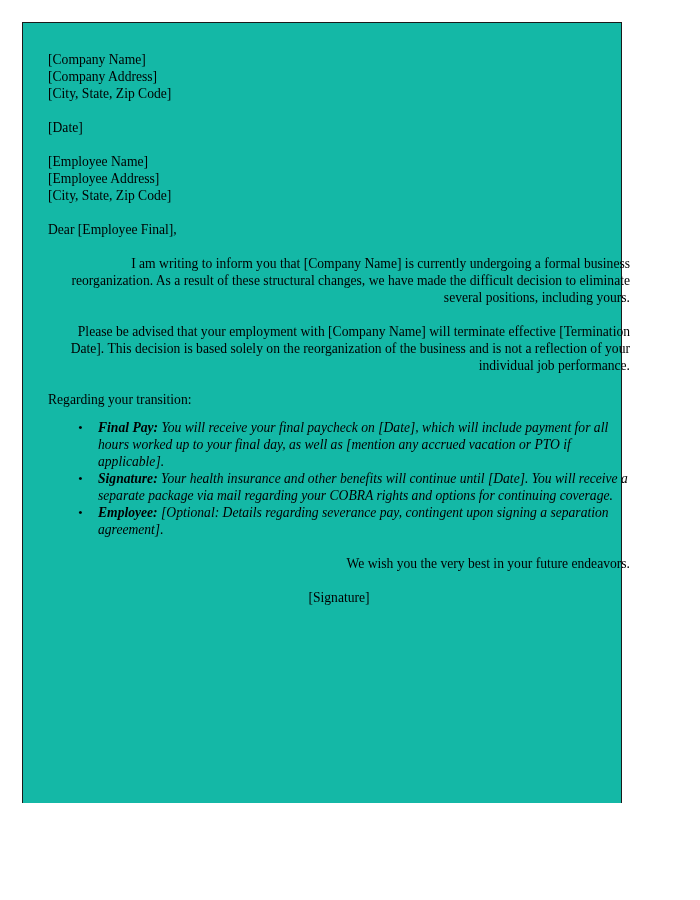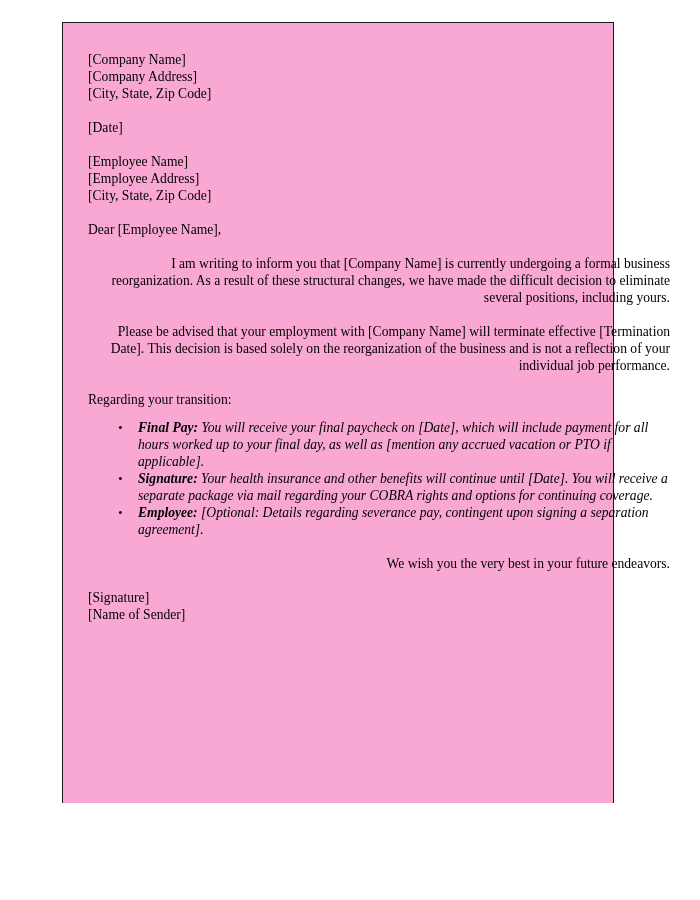--- a/index.html
+++ b/index.html
@@ -14,29 +14,28 @@
     overflow: hidden;
     font-family: "Liberation Serif", "DejaVu Serif", serif;
     color: #000000;
   }
 
   
   #page-frame {
     position: absolute;
     left: 22px;
     top: 22px;
-    width: 552px;
+    width: 600px;
     height: 781px;
     border-top: 1.5px solid #1a1a1a;
     border-left: 1.5px solid #1a1a1a;
     border-right: 1.5px solid #1a1a1a;
     border-bottom: none;
     box-sizing: border-box;
-    background: #f9a8d4;
-    margin-left: 40px;
+    background: #14b8a6;
   }
 
   #letter-body {
     position: absolute;
     left: 25px;
     top: 28px;
     width: 582px;
     font-size: 13.6px;
     line-height: 17px;
     text-align: left;
@@ -81,20 +80,21 @@
     top: 0;
     font-size: 13px;
     line-height: 17px;
   }
   .item-label {
     font-weight: bold;
   }
 
   .sig-block {
     margin: 0;
+    text-align: center;
   }
   .sig-line {
     display: block;
     white-space: nowrap;
   }
 </style>
 </head>
 <body>
 
 <div id="page-frame">
@@ -107,21 +107,21 @@
     </div>
 
     <div class="addr-block">[Date]</div>
 
     <div class="addr-block">
       <span class="addr-line">[Employee Name]</span>
       <span class="addr-line">[Employee Address]</span>
       <span class="addr-line">[City, State, Zip Code]</span>
     </div>
 
-    <div class="salutation">Dear [Employee Name],</div>
+    <div class="salutation">Dear [Employee Final],</div>
 
     <p class="para">I am writing to inform you that [Company Name] is currently undergoing a formal business reorganization. As a result of these structural changes, we have made the difficult decision to eliminate several positions, including yours.</p>
 
     <p class="para">Please be advised that your employment with [Company Name] will terminate effective [Termination Date]. This decision is based solely on the reorganization of the business and is not a reflection of your individual job performance.</p>
 
     <p class="lead-in">Regarding your transition:</p>
 
     <ul class="transition-list">
       <li>
         <span class="item-label">Final Pay:</span><span> You will receive your final paycheck on [Date], which will include payment for all hours worked up to your final day, as well as [mention any accrued vacation or PTO if applicable].</span>
@@ -133,17 +133,16 @@
         <span class="item-label">Employee:</span><span> [Optional: Details regarding severance pay, contingent upon signing a separation agreement].</span>
       </li>
     </ul>
 
 
     <p class="para">We wish you the very best in your future endeavors.</p>
 
 
     <div class="sig-block">
       <span class="sig-line">[Signature]</span>
-      <span class="sig-line">[Name of Sender]</span>
     </div>
 
   </div>
 </div>
 
 </body></html>

